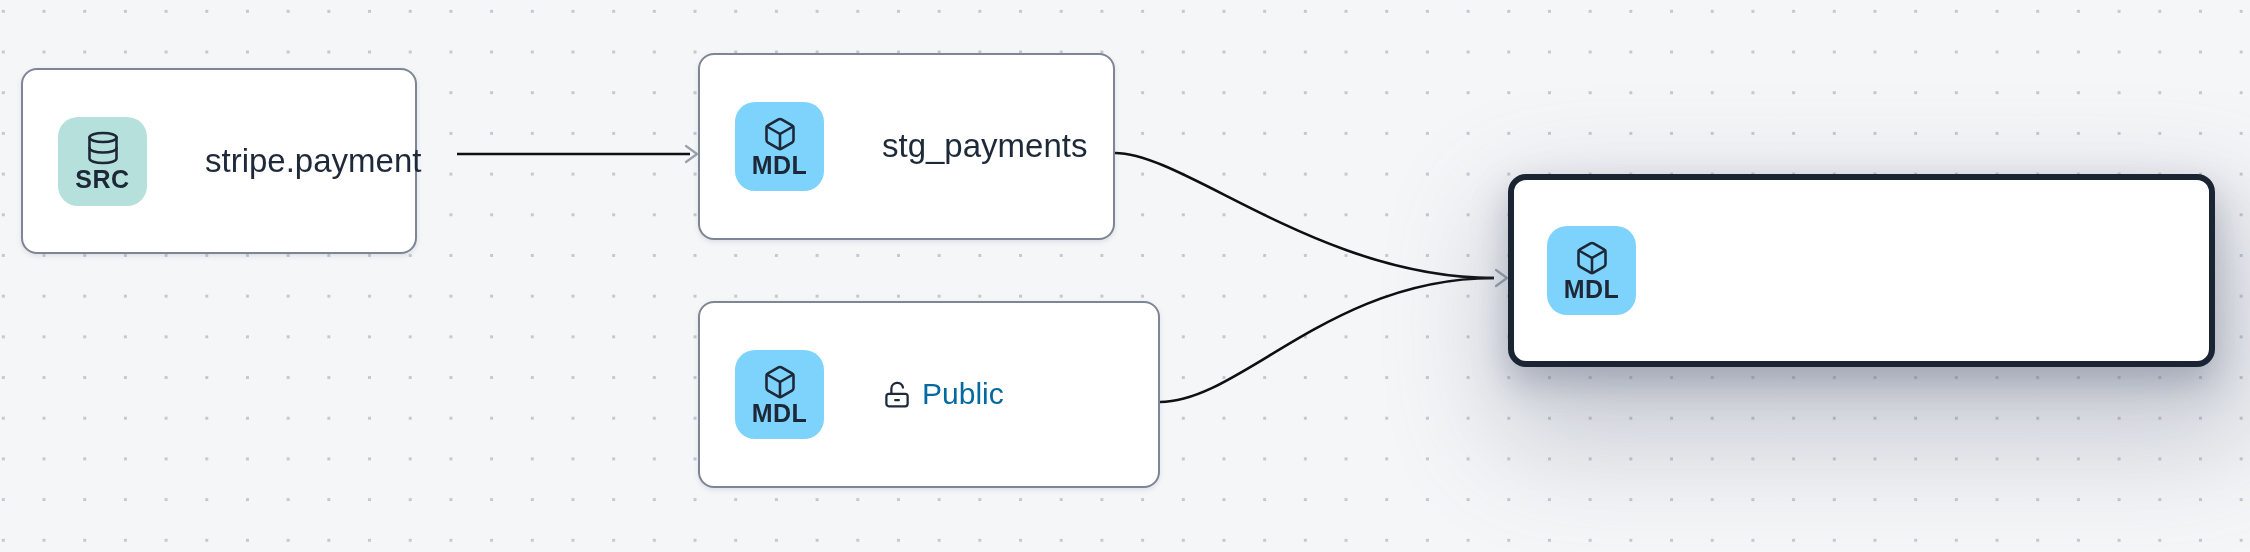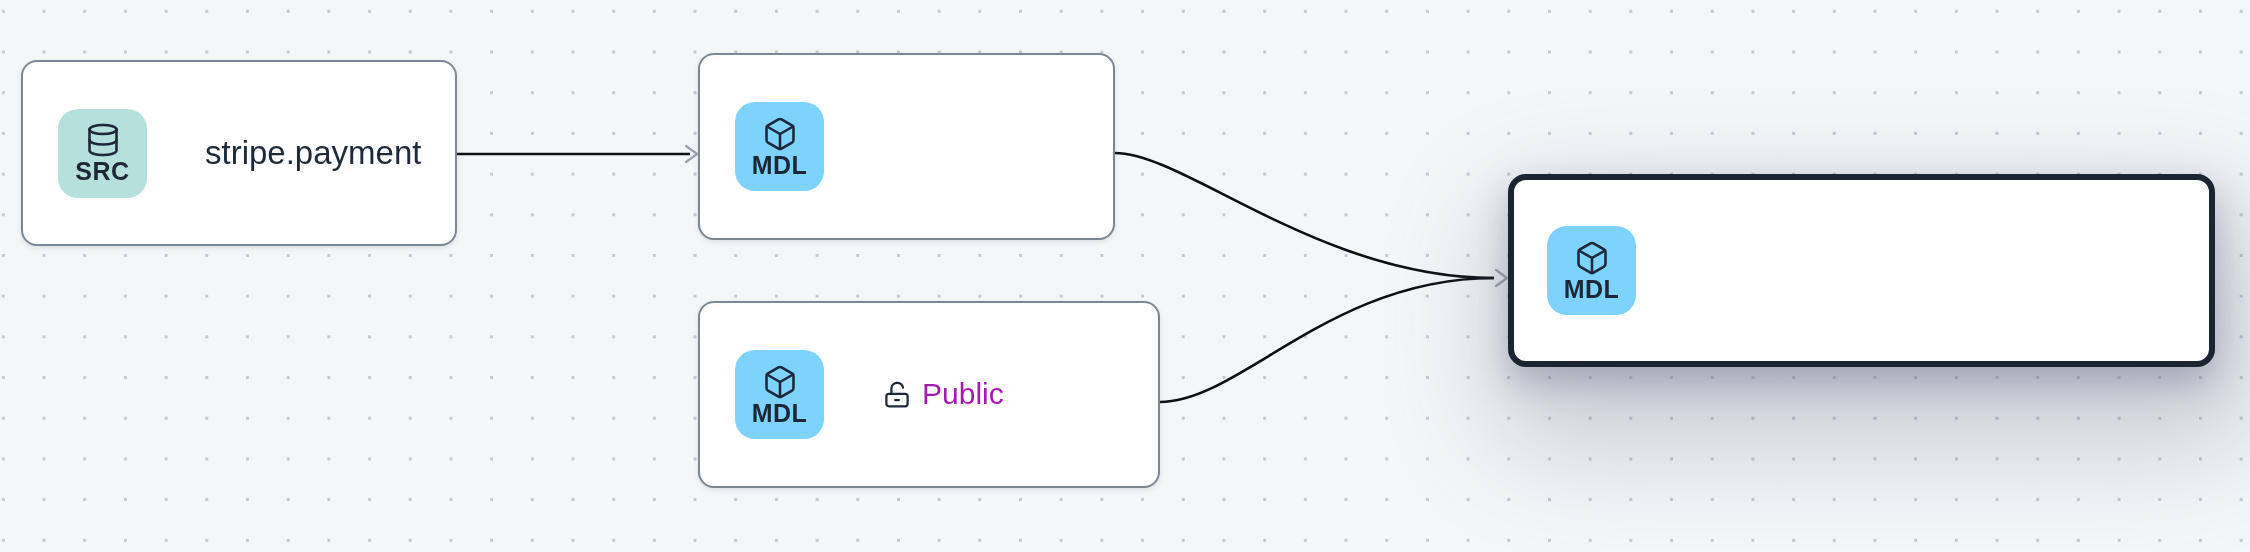--- a/index.html
+++ b/index.html
@@ -44,21 +44,21 @@
     box-shadow: 0 2px 5px rgba(110,120,140,0.18);
     cursor: pointer;
   }
   .node.selected {
     border: 6px solid #1b2433;
     border-radius: 18px;
     padding-left: 33px;
     box-shadow: 0 16px 34px rgba(96,106,128,0.38), 14px 52px 110px 26px rgba(96,106,128,0.30);
   }
 
-  .node-stripe-payment { left: 21px;   top: 60px;  width: 436px; height: 186px; }
+  .node-stripe-payment { left: 21px;   top: 68px;  width: 396px; height: 186px; }
   .node-stg-payments   { left: 698px;  top: 53px;  width: 417px; height: 187px; }
   .node-fct-orders     { left: 698px;  top: 301px; width: 462px; height: 187px; }
   .node-agg            { left: 1508px; top: 174px; width: 707px; height: 193px; }
 
   .badge {
     width: 89px;
     height: 89px;
     border-radius: 20px;
     flex: 0 0 auto;
     display: flex;
@@ -91,21 +91,21 @@
     color: #1e2a3a;
     line-height: 1.35;
     white-space: nowrap;
   }
   .node-subtitle {
     display: flex;
     align-items: center;
     gap: 10px;
     font-size: 30px;
     font-weight: 400;
-    color: #a21caf;
+    color: #0369a1;
     line-height: 1.35;
     white-space: nowrap;
   }
   .node-subtitle svg { flex: 0 0 auto; }
 </style>
 </head>
 <body>
 
 <div class="canvas">
 
@@ -136,20 +136,23 @@
 
   <div class="node node-stg-payments">
     <div class="badge badge-mdl">
       <svg class="badge-icon" width="36" height="36" viewBox="0 0 24 24" fill="none" stroke="#1d2737" stroke-width="1.7" stroke-linecap="round" stroke-linejoin="round">
         <path d="M21 8a2 2 0 0 0-1-1.73l-7-4a2 2 0 0 0-2 0l-7 4A2 2 0 0 0 3 8v8a2 2 0 0 0 1 1.73l7 4a2 2 0 0 0 2 0l7-4A2 2 0 0 0 21 16Z"></path>
         <path d="m3.3 7 8.7 5 8.7-5"></path>
         <path d="M12 22V12"></path>
       </svg>
       <span class="badge-label">MDL</span>
     </div>
+    <div class="node-text">
+      <span class="node-title">stg_payments</span>
+    </div>
   </div>
 
   <div class="node node-fct-orders">
     <div class="badge badge-mdl">
       <svg class="badge-icon" width="36" height="36" viewBox="0 0 24 24" fill="none" stroke="#1d2737" stroke-width="1.7" stroke-linecap="round" stroke-linejoin="round">
         <path d="M21 8a2 2 0 0 0-1-1.73l-7-4a2 2 0 0 0-2 0l-7 4A2 2 0 0 0 3 8v8a2 2 0 0 0 1 1.73l7 4a2 2 0 0 0 2 0l7-4A2 2 0 0 0 21 16Z"></path>
         <path d="m3.3 7 8.7 5 8.7-5"></path>
         <path d="M12 22V12"></path>
       </svg>
       <span class="badge-label">MDL</span>

